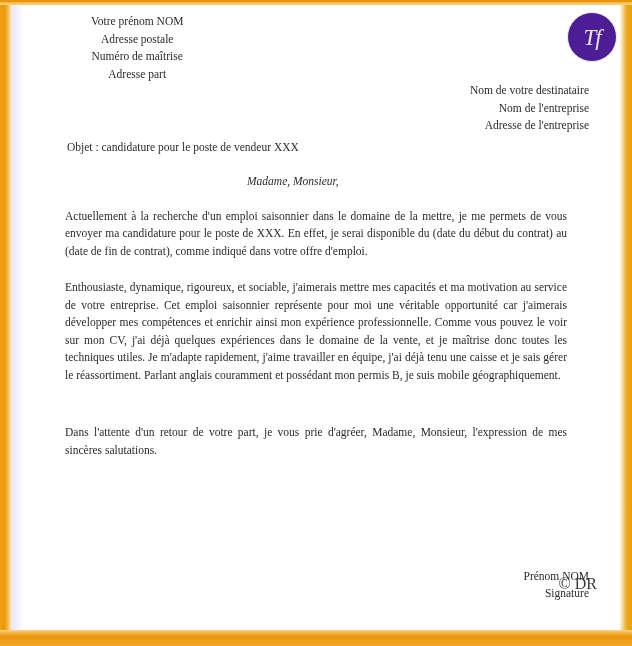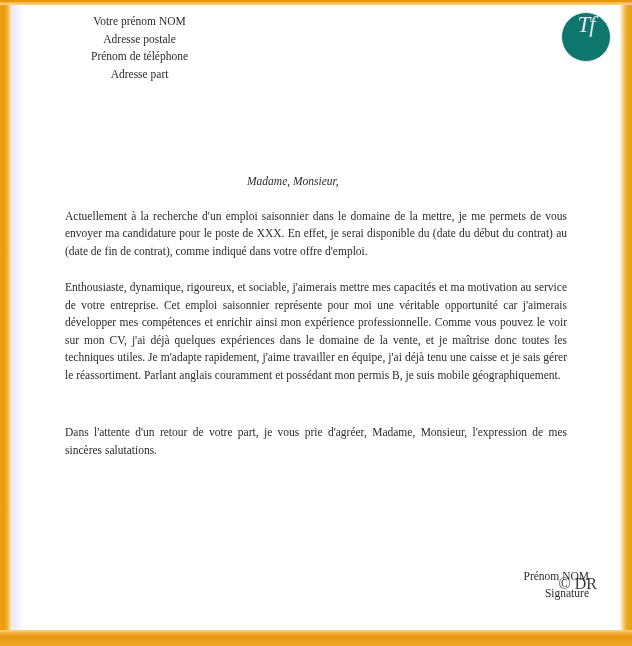--- a/index.html
+++ b/index.html
@@ -63,29 +63,29 @@
     height: 625px;
     background: #ffffff;
     color: #2b2b2b;
     font-size: 11.5px;
     line-height: 1.05;
   }
 
   
   .watermark {
     position: absolute;
-    right: 8px;
+    right: 2px;
     top: 7px;
     width: 48px;
     height: 48px;
     border-radius: 50%;
     border: 1.4px solid #ededf3;
-    background: #0f766e;
+    background: #4c1d95;
     display: flex;
-    align-items: flex-start;
+    align-items: center;
     justify-content: center;
   }
   .watermark-text {
     font-family: "Liberation Serif", "DejaVu Serif", serif;
     font-style: italic;
     font-size: 23px;
     color: #e4e4ec;
     letter-spacing: -1px;
     line-height: 1;
     user-select: none;
@@ -170,25 +170,31 @@
 
   <div class="page">
 
     <div class="watermark">
       <span class="watermark-text">Tf</span>
     </div>
 
     <div class="sender">
       <div>Votre prénom NOM</div>
       <div>Adresse postale</div>
-      <div>Prénom de téléphone</div>
+      <div>Numéro de maîtrise</div>
       <div>Adresse part</div>
     </div>
 
-
+    <div class="recipient">
+      <div>Nom de votre destinataire</div>
+      <div>Nom de l'entreprise</div>
+      <div>Adresse de l'entreprise</div>
+    </div>
+
+    <div class="subject">Objet : candidature pour le poste de vendeur XXX</div>
 
     <div class="salutation">Madame, Monsieur,</div>
 
     <div class="body">
       <p class="para">Actuellement à la recherche d'un emploi saisonnier dans le domaine de la mettre, je me permets de vous envoyer ma candidature pour le poste de XXX. En effet, je serai disponible du (date du début du contrat) au (date de fin de contrat), comme indiqué dans votre offre d'emploi.</p>
       <p class="para">Enthousiaste, dynamique, rigoureux, et sociable, j'aimerais mettre mes capacités et ma motivation au service de votre entreprise. Cet emploi saisonnier représente pour moi une véritable opportunité car j'aimerais développer mes compétences et enrichir ainsi mon expérience professionnelle. Comme vous pouvez le voir sur mon CV, j'ai déjà quelques expériences dans le domaine de la vente, et je maîtrise donc toutes les techniques utiles. Je m'adapte rapidement, j'aime travailler en équipe, j'ai déjà tenu une caisse et je sais gérer le réassortiment. Parlant anglais couramment et possédant mon permis B, je suis mobile géographiquement.</p>
       <p class="para">Dans l'attente d'un retour de votre part, je vous prie d'agréer, Madame, Monsieur, l'expression de mes sincères salutations.</p>
     </div>
 
     <div class="signature">

